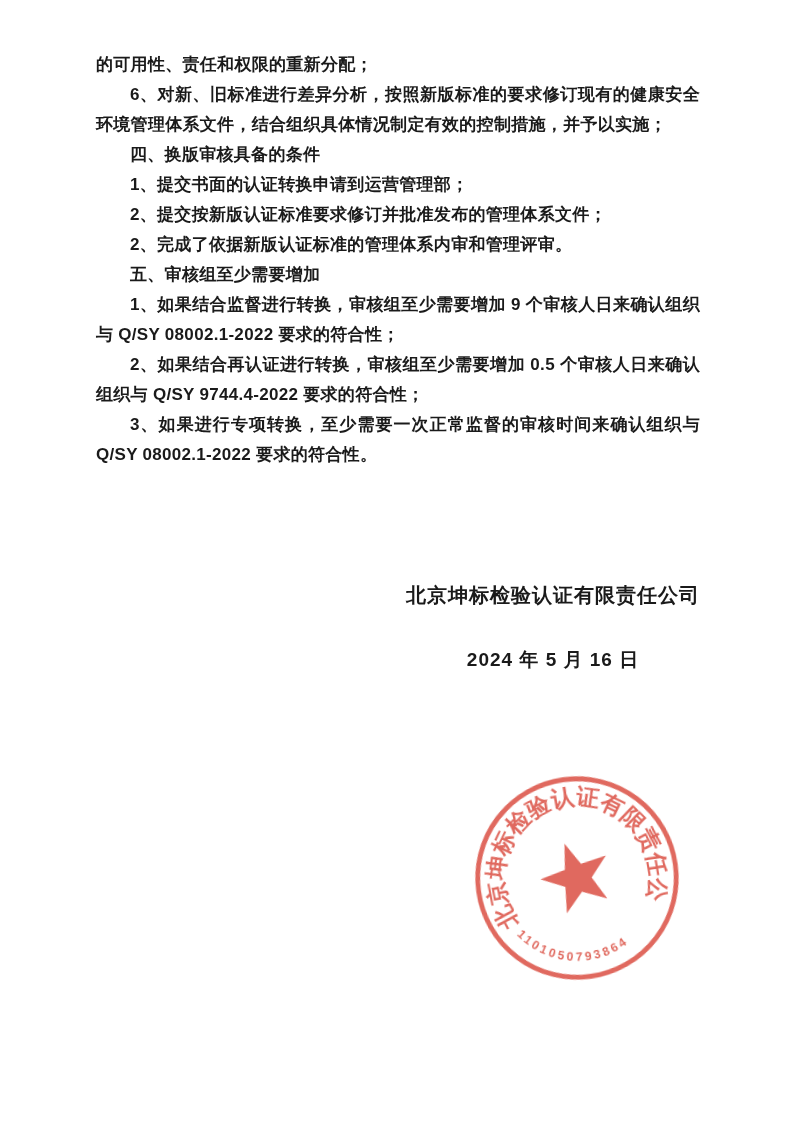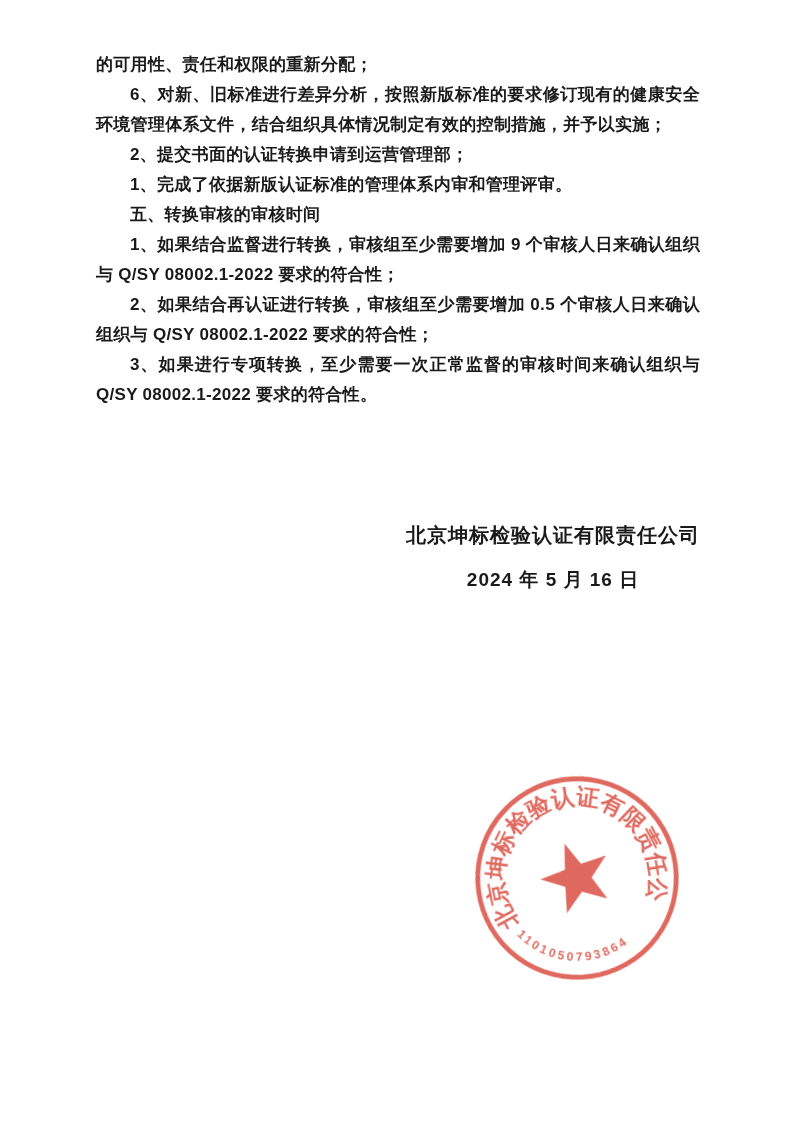--- a/index.html
+++ b/index.html
@@ -40,21 +40,21 @@
     width: fit-content;
     text-align: center;
   }
   .signature .company {
     font-size: 20px;
     font-weight: 700;
     letter-spacing: 1px;
     white-space: nowrap;
   }
   .signature .sig-date {
-    margin-top: 18px;
+    margin-top: 38px;
     font-size: 19px;
     font-weight: 700;
     letter-spacing: 1px;
     white-space: nowrap;
   }
   .seal-wrap {
     position: absolute;
     left: 471px;
     top: 772px;
     width: 212px;
@@ -81,25 +81,27 @@
   .seal-star { fill: var(--seal-color); }
 </style>
 </head>
 <body>
 
 <div class="page">
 
   <div class="doc-body">
       <div class="para">的可用性、责任和权限的重新分配；</div>
       <div class="para indent">6、对新、旧标准进行差异分析，按照新版标准的要求修订现有的健康安全环境管理体系文件，结合组织具体情况制定有效的控制措施，并予以实施；</div>
-      <div class="para indent">2、提交书面的认证转换申请到运营管理部；</div>
-      <div class="para indent">1、完成了依据新版认证标准的管理体系内审和管理评审。</div>
-      <div class="para indent">五、转换审核的审核时间</div>
+      <div class="para indent">四、换版审核具备的条件</div>
+      <div class="para indent">1、提交书面的认证转换申请到运营管理部；</div>
+      <div class="para indent">2、提交按新版认证标准要求修订并批准发布的管理体系文件；</div>
+      <div class="para indent">2、完成了依据新版认证标准的管理体系内审和管理评审。</div>
+      <div class="para indent">五、审核组至少需要增加</div>
       <div class="para indent">1、如果结合监督进行转换，审核组至少需要增加 9 个审核人日来确认组织与 Q/SY 08002.1-2022 要求的符合性；</div>
-      <div class="para indent">2、如果结合再认证进行转换，审核组至少需要增加 0.5 个审核人日来确认组织与 Q/SY 08002.1-2022 要求的符合性；</div>
+      <div class="para indent">2、如果结合再认证进行转换，审核组至少需要增加 0.5 个审核人日来确认组织与 Q/SY 9744.4-2022 要求的符合性；</div>
       <div class="para indent">3、如果进行专项转换，至少需要一次正常监督的审核时间来确认组织与 Q/SY 08002.1-2022 要求的符合性。</div>
     </div>
 
   <div class="signature">
     <div class="company">北京坤标检验认证有限责任公司</div>
     <div class="sig-date">2024 年 5 月 16 日</div>
   </div>
 
   <div class="seal-wrap">
     <svg viewBox="0 0 220 220" xmlns="http://www.w3.org/2000/svg">

